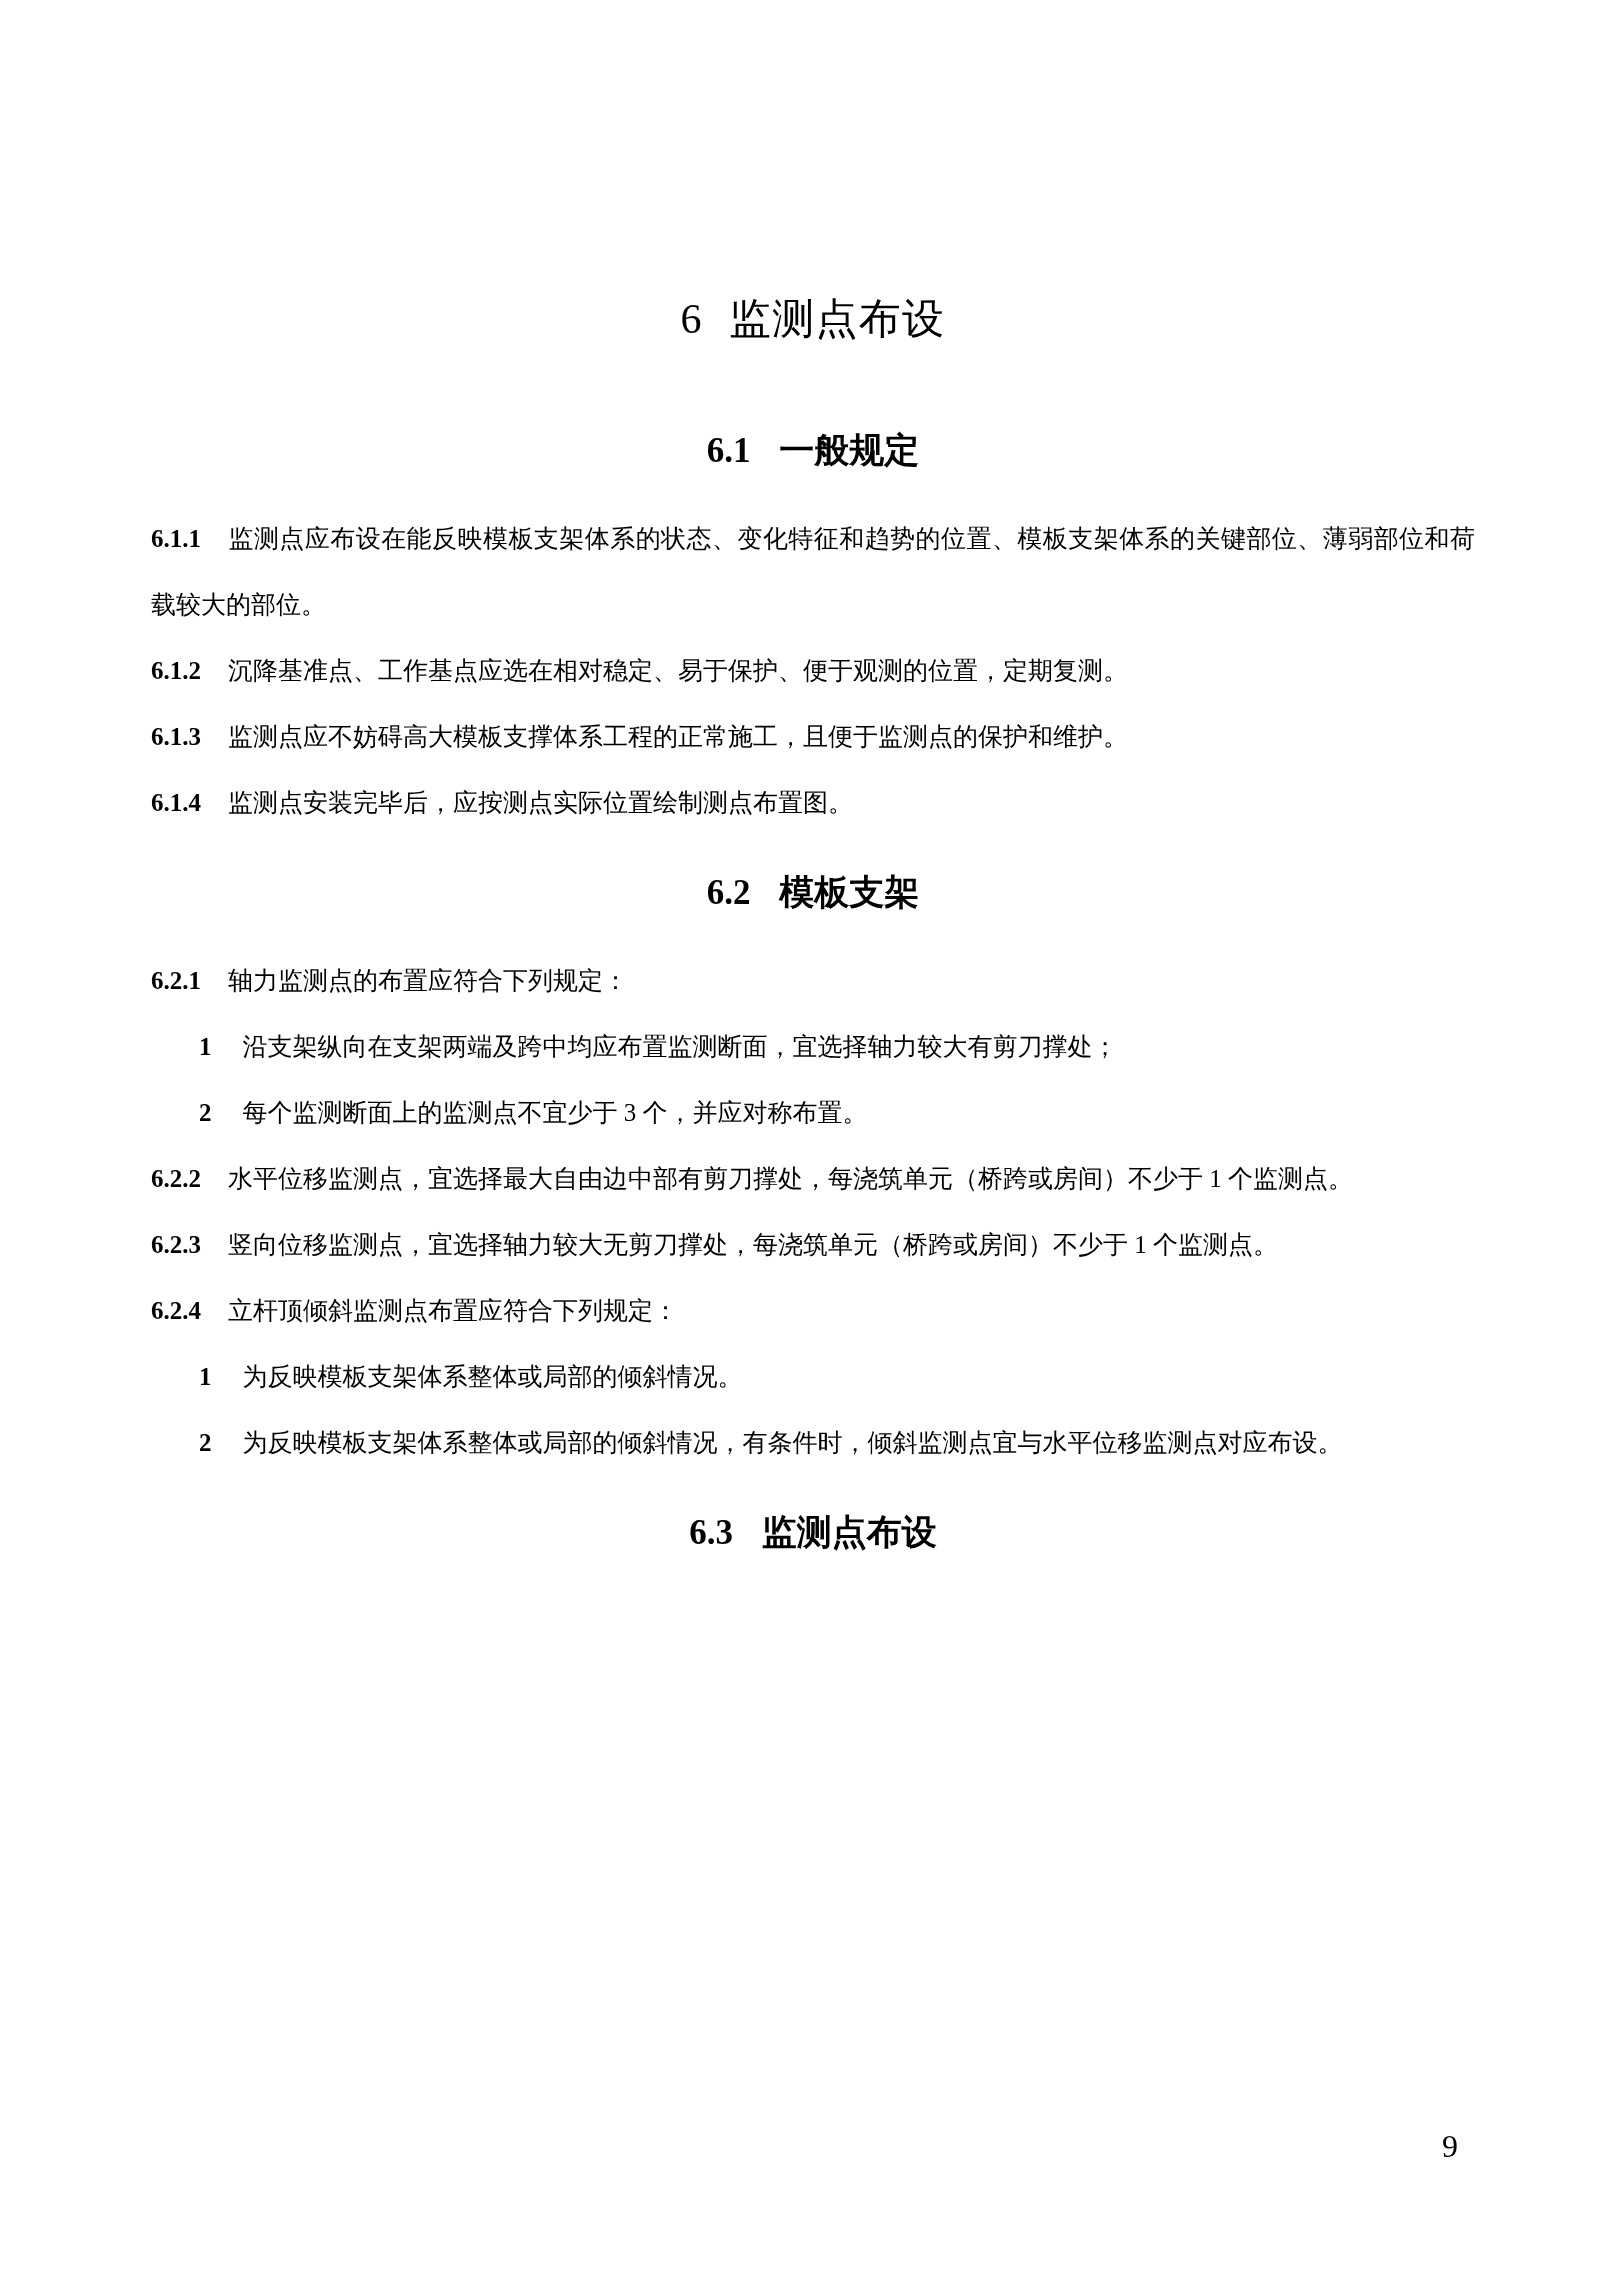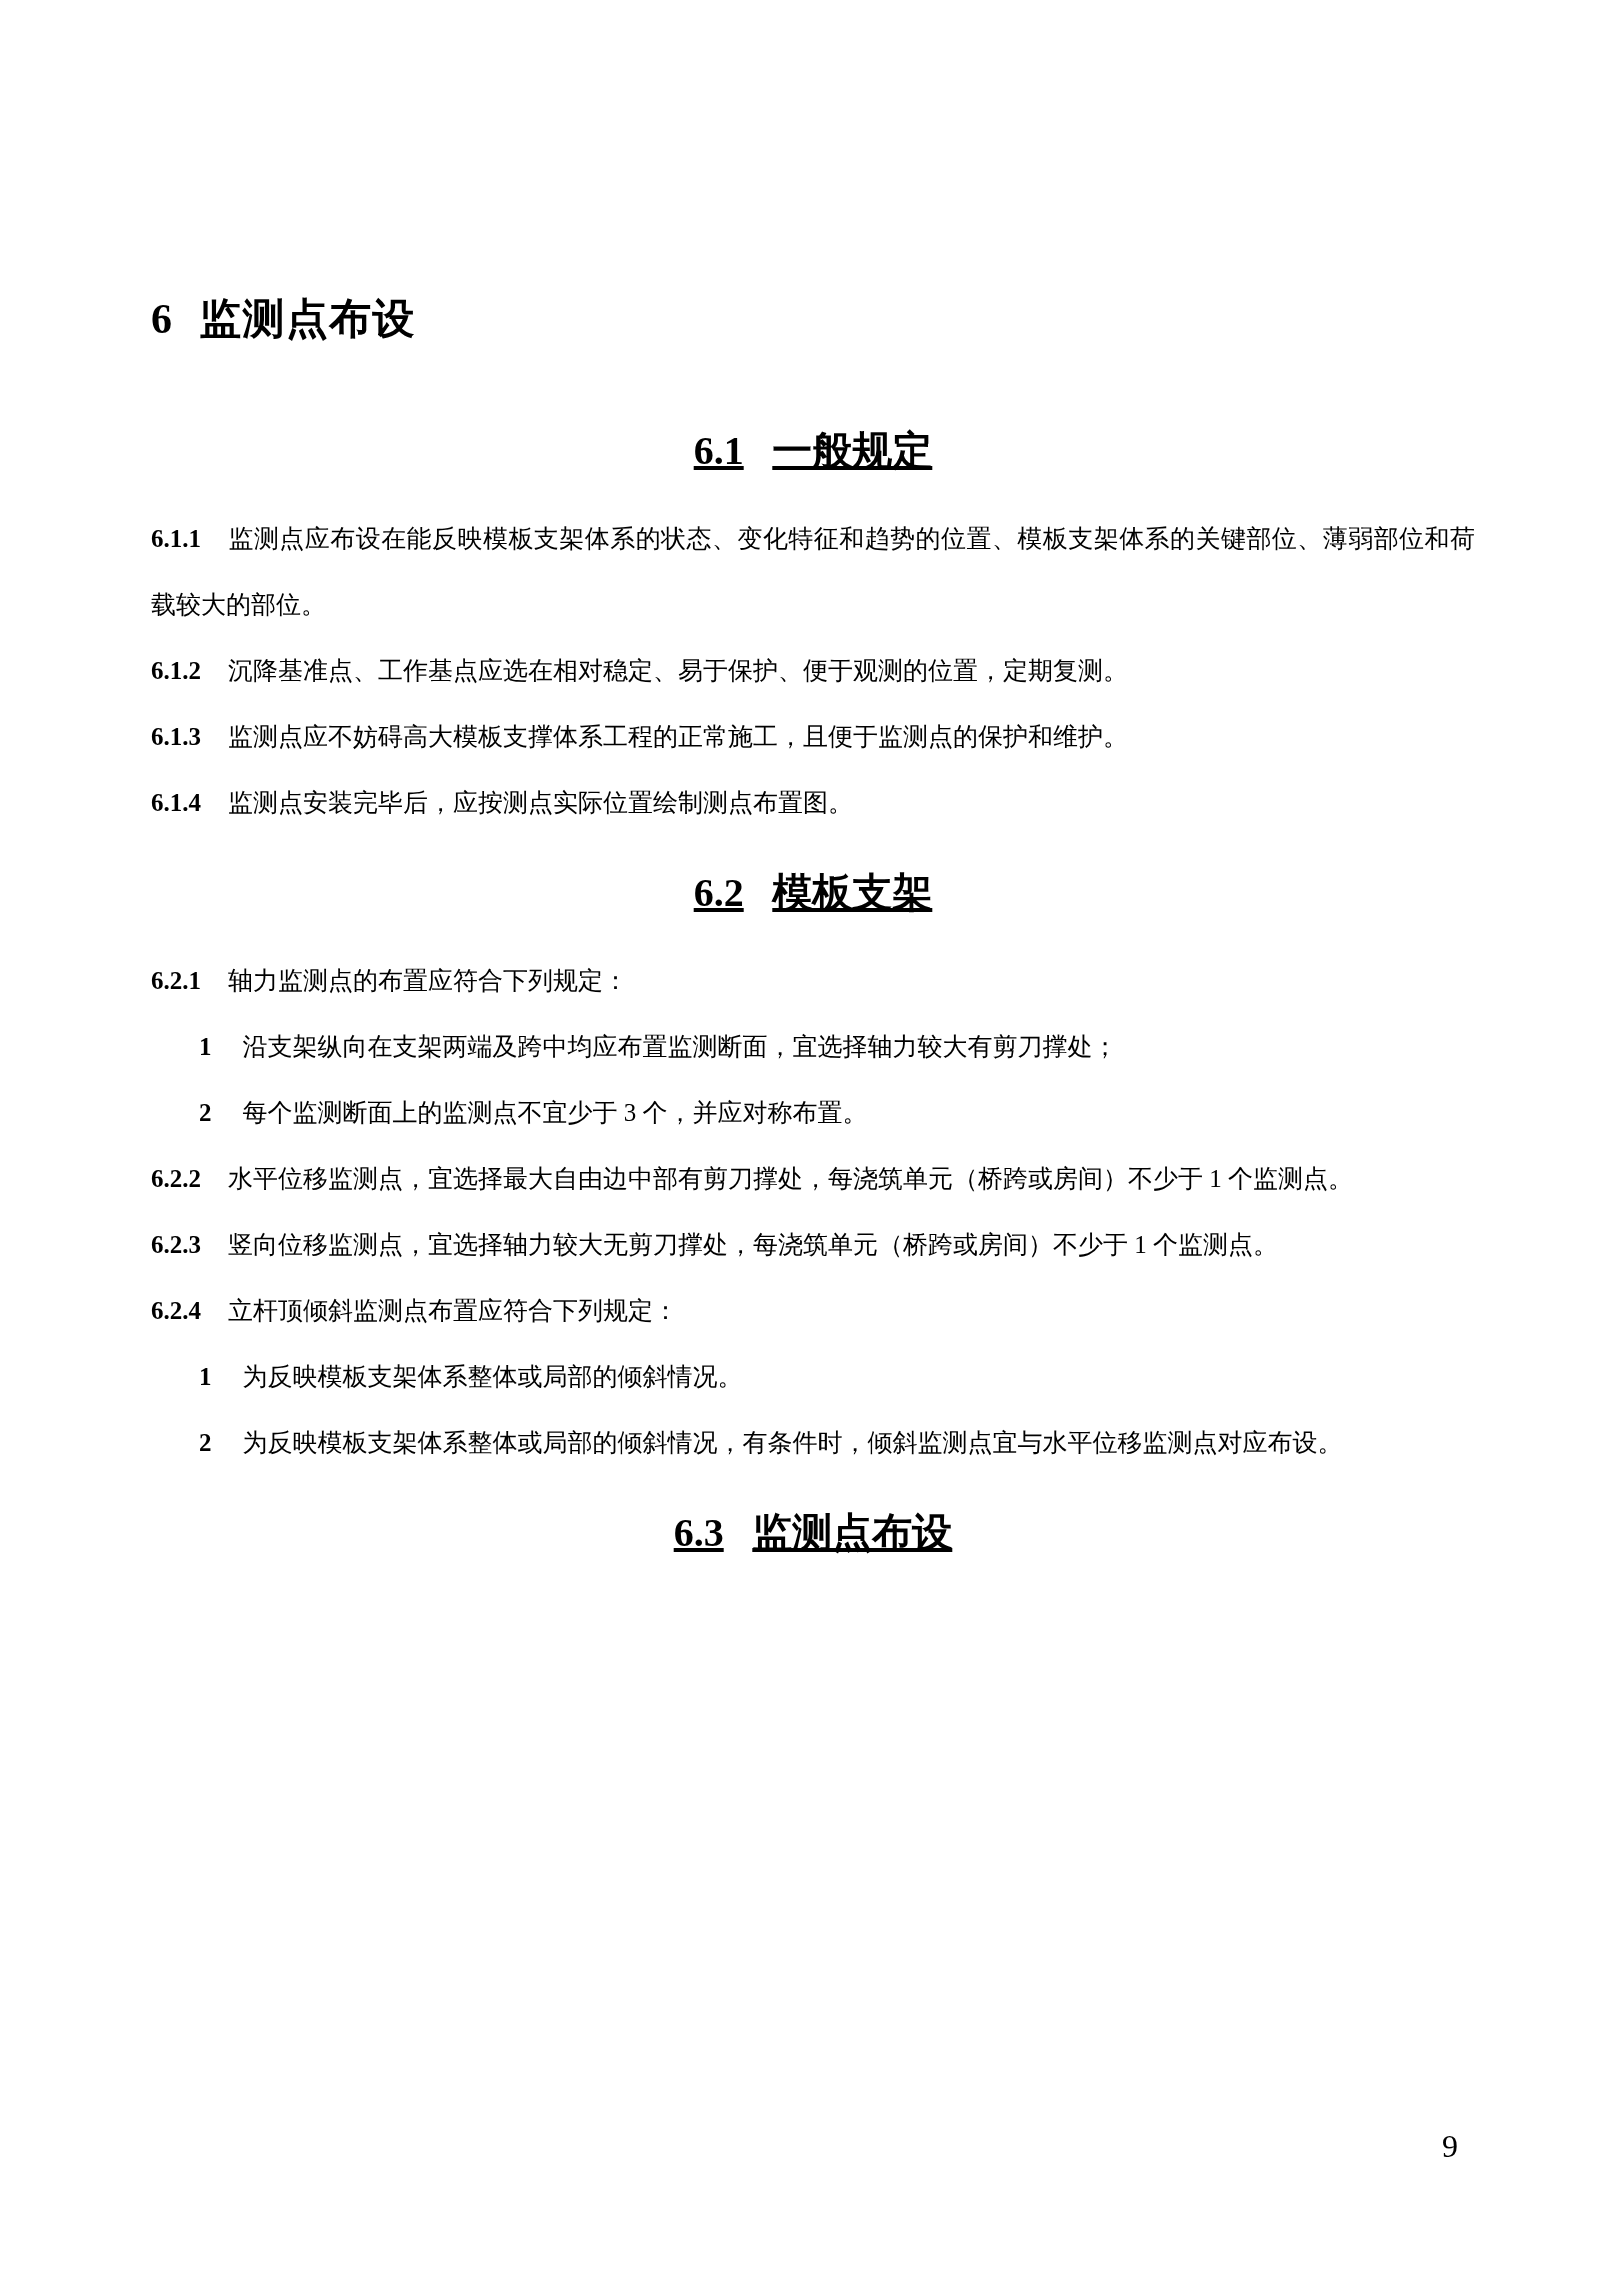--- a/index.html
+++ b/index.html
@@ -17,34 +17,34 @@
   }
   .page {
     position: absolute;
     left: 151px;
     top: 290px;
     width: 1324px;
   }
   h1.chapter {
     margin: 0;
     font-size: 42px;
-    font-weight: bold;
+    font-weight: normal;
     line-height: 58px;
+    text-align: center;
     letter-spacing: 1.3px;
   }
   h1.chapter .num {
     margin-right: 26px;
   }
   h2.section {
     margin: 31px 0 0 0;
-    font-size: 40px;
+    font-size: 35px;
     font-weight: bold;
     line-height: 51px;
     text-align: center;
-    text-decoration: underline;
   }
   h2.section .num {
     margin-right: 28.6px;
   }
   h2.first {
     margin-top: 77px;
   }
   .sec-body {
     margin-top: 30px;
     font-size: 25px;

